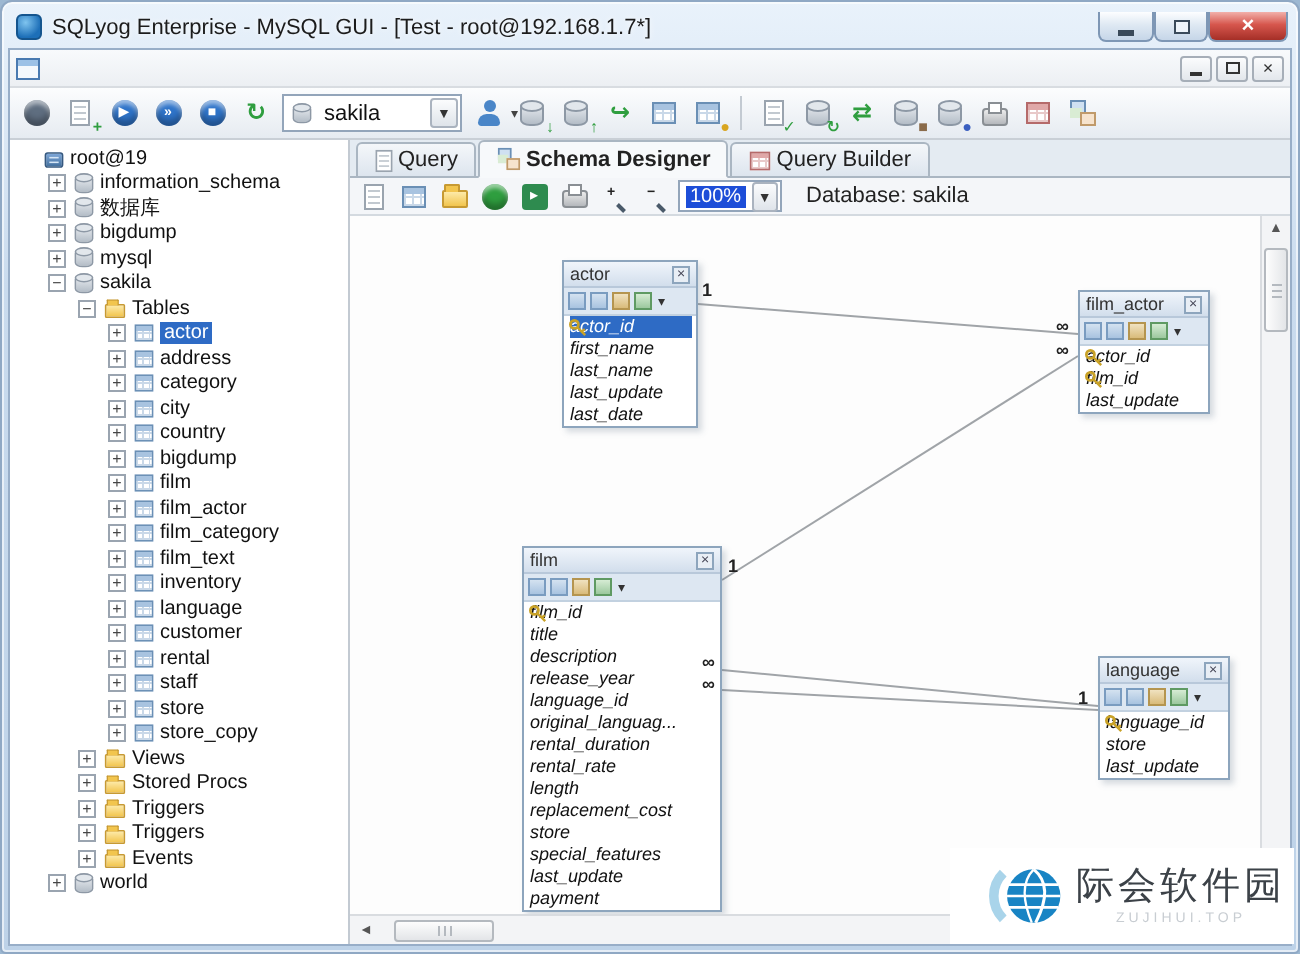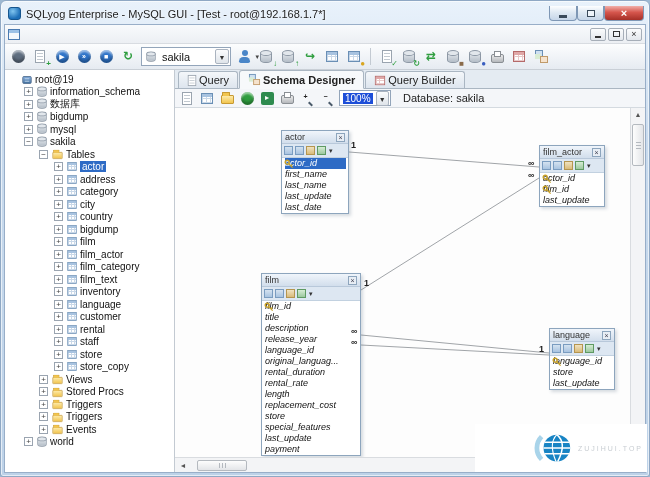--- a/index.html
+++ b/index.html
@@ -676,17 +676,18 @@
 
   <div class="watermark">
     <svg width="40" height="40" viewBox="0 0 42 42">
       <path d="M8 9 A 17 17 0 0 0 8 33" stroke="#a9d4ea" stroke-width="5" fill="none"></path>
       <circle cx="24" cy="21" r="14" fill="#1884c4"></circle>
       <path d="M11 15 h26 M10 21 h28 M11 27 h26" stroke="#ffffff" stroke-width="1.4" fill="none"></path>
       <path d="M24 7 q 11 9 1 28" stroke="#ffffff" stroke-width="1.6" fill="none"></path>
       <path d="M24 7 q -9 9 -1 28" stroke="#ffffff" stroke-width="1.2" fill="none"></path>
     </svg>
     <span class="wm-text">
+      <span class="wm-cn">际会软件园</span>
       <span class="wm-en">ZUJIHUI.TOP</span>
     </span>
   </div>
 
 </div>
 
 </body></html>

